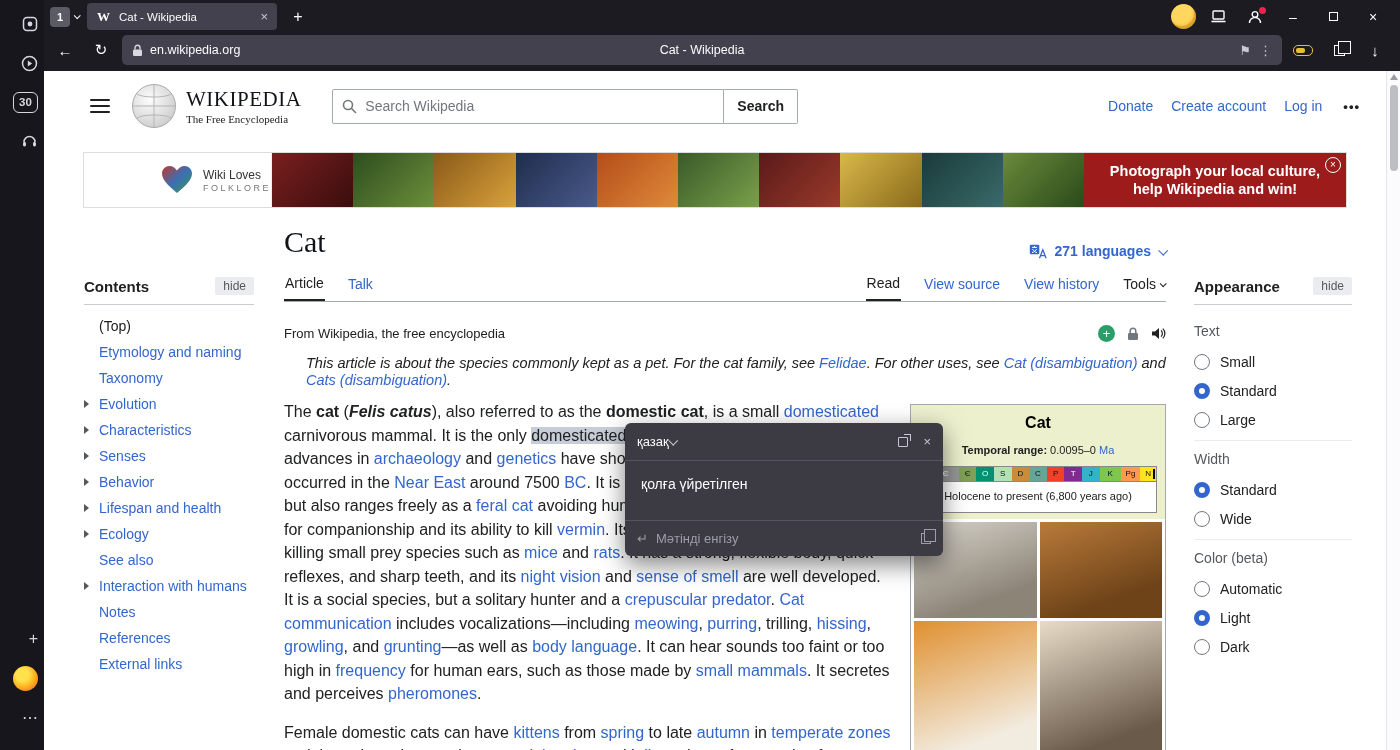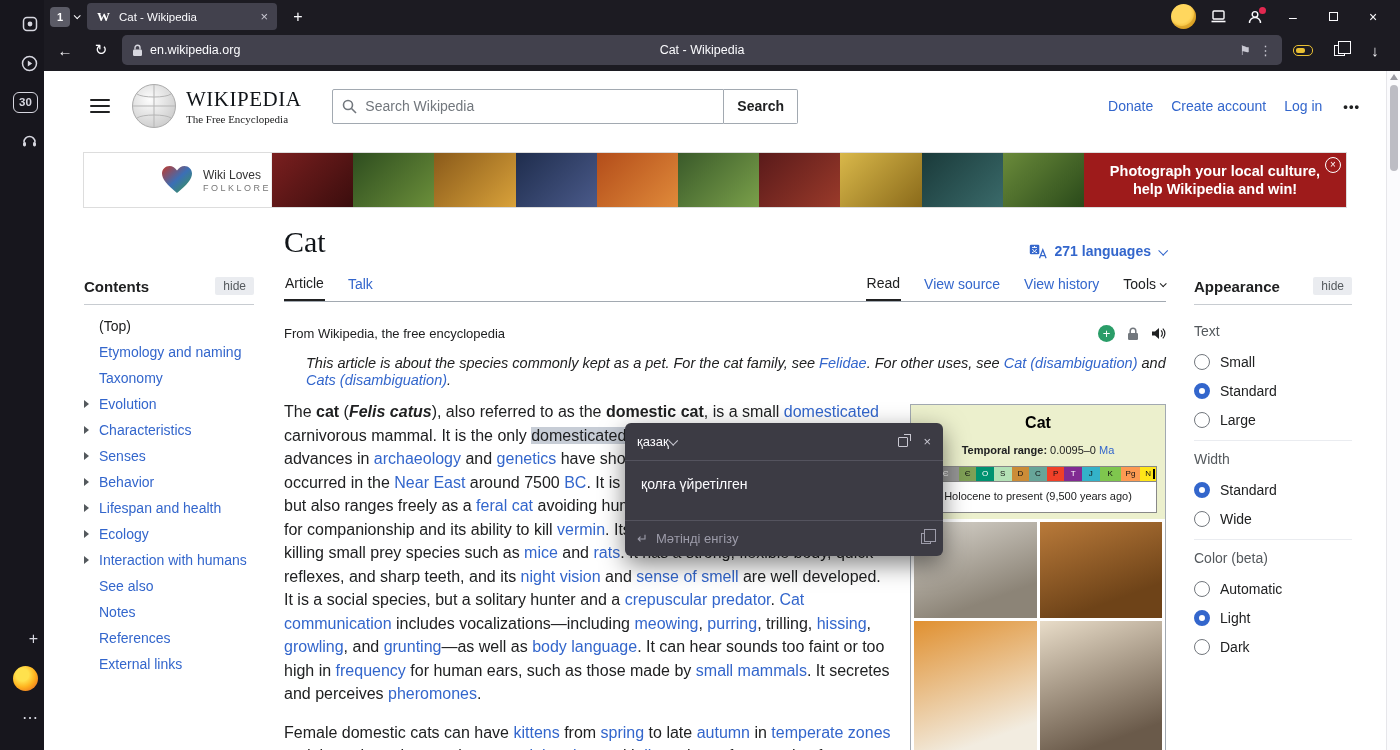--- a/index.html
+++ b/index.html
@@ -367,26 +367,26 @@
                 </div>
                 <div class="toc-item">
                   <span class="toc-gutter tri"></span>
                   <span class="toc-label">Lifespan and health</span>
                 </div>
                 <div class="toc-item">
                   <span class="toc-gutter tri"></span>
                   <span class="toc-label">Ecology</span>
                 </div>
                 <div class="toc-item">
+                  <span class="toc-gutter"></span>
+                  <span class="toc-label">See also</span>
+                </div>
+                <div class="toc-item">
                   <span class="toc-gutter tri"></span>
                   <span class="toc-label">Interaction with humans</span>
-                </div>
-                <div class="toc-item">
-                  <span class="toc-gutter"></span>
-                  <span class="toc-label">See also</span>
                 </div>
                 <div class="toc-item">
                   <span class="toc-gutter"></span>
                   <span class="toc-label">Notes</span>
                 </div>
                 <div class="toc-item">
                   <span class="toc-gutter"></span>
                   <span class="toc-label">References</span>
                 </div>
                 <div class="toc-item">
@@ -463,21 +463,21 @@
                         <div class="geo-seg" style="background: rgb(203, 140, 55); color: rgb(17, 17, 17); flex: 1 1 0%;">D</div>
                         <div class="geo-seg" style="background: rgb(103, 165, 153); color: rgb(17, 17, 17); flex: 1 1 0%;">C</div>
                         <div class="geo-seg" style="background: rgb(240, 64, 40); color: rgb(17, 17, 17); flex: 1 1 0%;">P</div>
                         <div class="geo-seg" style="background: rgb(129, 43, 146); color: rgb(255, 255, 255); flex: 1 1 0%;">T</div>
                         <div class="geo-seg" style="background: rgb(52, 178, 201); color: rgb(17, 17, 17); flex: 1 1 0%;">J</div>
                         <div class="geo-seg" style="background: rgb(127, 198, 78); color: rgb(17, 17, 17); flex: 1.2 1 0%;">K</div>
                         <div class="geo-seg" style="background: rgb(253, 154, 82); color: rgb(17, 17, 17); flex: 1.1 1 0%;">Pg</div>
                         <div class="geo-seg" style="background: rgb(255, 230, 25); color: rgb(17, 17, 17); flex: 0.9 1 0%;">N</div>
                       </div>
                     <span class="geo-tick"></span>
-                    <div class="geo-caption">Holocene to present (9,500 years ago)</div>
+                    <div class="geo-caption">Holocene to present (6,800 years ago)</div>
                   </div>
                 </div>
                 <div class="photos" id="ib-photos">
                     <div class="ib-photo" style="background: linear-gradient(160deg, rgb(216, 212, 204) 0%, rgb(140, 132, 119) 75%);"></div>
                     <div class="ib-photo" style="background: linear-gradient(160deg, rgb(185, 122, 58) 0%, rgb(110, 67, 24) 75%);"></div>
                     <div class="ib-photo" style="background: linear-gradient(160deg, rgb(224, 144, 48) 0%, rgb(242, 236, 224) 75%);"></div>
                     <div class="ib-photo" style="background: linear-gradient(160deg, rgb(232, 220, 200) 0%, rgb(106, 90, 74) 75%);"></div>
                   </div>
               </aside>
               <p class="wp-p"><span>The </span><span class="rt-b">cat</span><span> (</span><span class="rt-bi">Felis catus</span><span>), also referred to as the </span><span class="rt-b">domestic cat</span><span>, is a small </span><a class="rt-link">domesticated</a><span> carnivorous mammal. It is the only </span><span class="rt-hl">domesticated</span><span> species in the family </span><a class="rt-link">Felidae</a><span>. Recent advances in </span><a class="rt-link">archaeology</a><span> and </span><a class="rt-link">genetics</a><span> have shown that the </span><a class="rt-link">domestication of the cat</a><span> occurred in the </span><a class="rt-link">Near East</a><span> around 7500 </span><a class="rt-link">BC</a><span>. It is commonly kept as a </span><a class="rt-link">pet</a><span> and </span><a class="rt-link">farm cat</a><span>, but also ranges freely as a </span><a class="rt-link">feral cat</a><span> avoiding human contact. It is valued by humans for companionship and its ability to kill </span><a class="rt-link">vermin</a><span>. Its retractable </span><a class="rt-link">claws</a><span> are adapted to killing small prey species such as </span><a class="rt-link">mice</a><span> and </span><a class="rt-link">rats</a><span>. It has a strong, flexible body, quick reflexes, and sharp teeth, and its </span><a class="rt-link">night vision</a><span> and </span><a class="rt-link">sense of smell</a><span> are well developed. It is a social species, but a solitary hunter and a </span><a class="rt-link">crepuscular</a><span> </span><a class="rt-link">predator</a><span>. </span><a class="rt-link">Cat communication</a><span> includes vocalizations—including </span><a class="rt-link">meowing</a><span>, </span><a class="rt-link">purring</a><span>, trilling, </span><a class="rt-link">hissing</a><span>, </span><a class="rt-link">growling</a><span>, and </span><a class="rt-link">grunting</a><span>—as well as </span><a class="rt-link">body language</a><span>. It can hear sounds too faint or too high in </span><a class="rt-link">frequency</a><span> for human ears, such as those made by </span><a class="rt-link">small mammals</a><span>. It secretes and perceives </span><a class="rt-link">pheromones</a><span>.</span></p>

